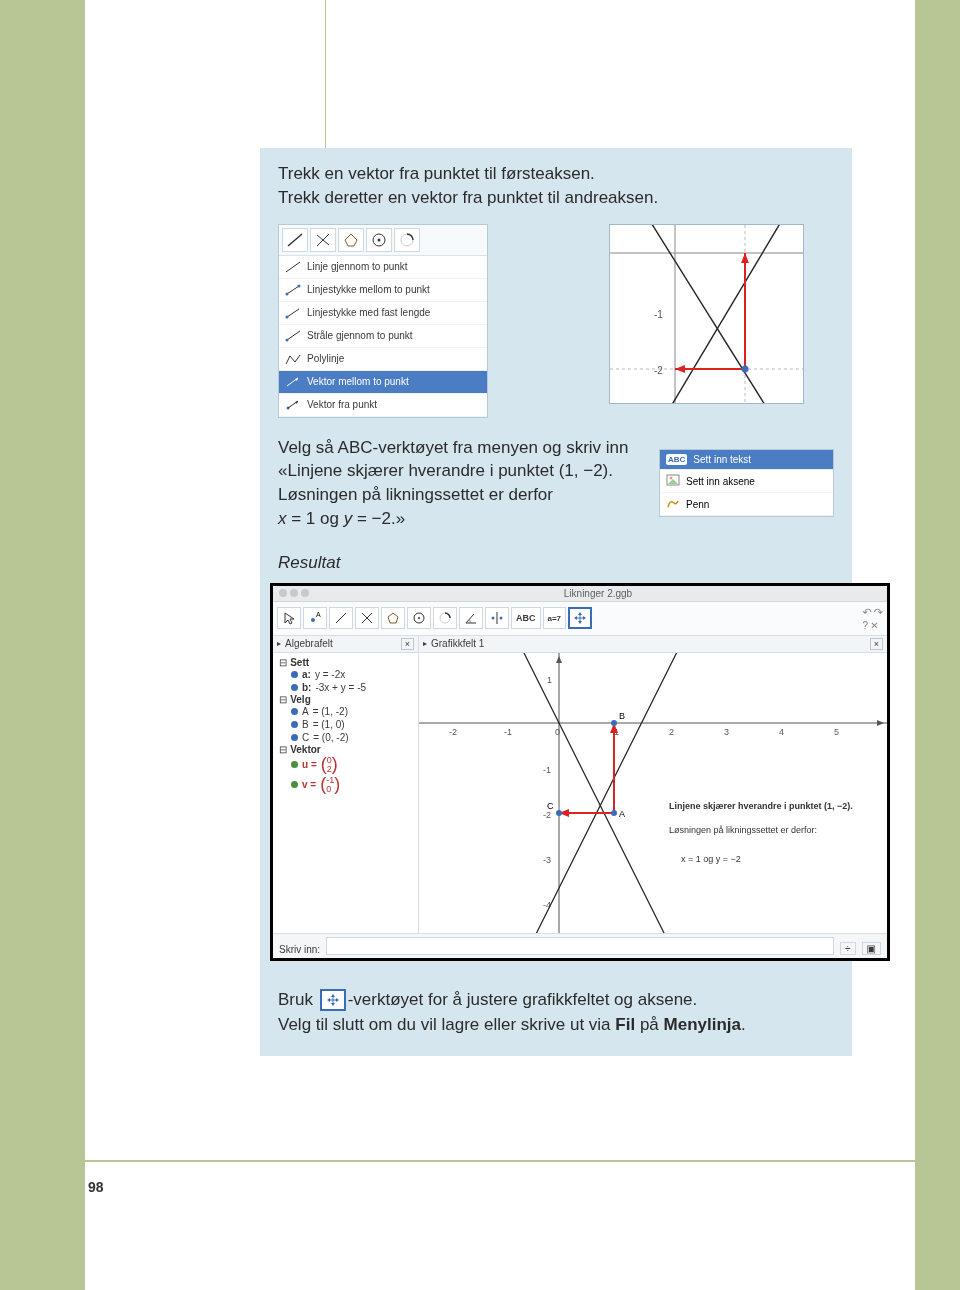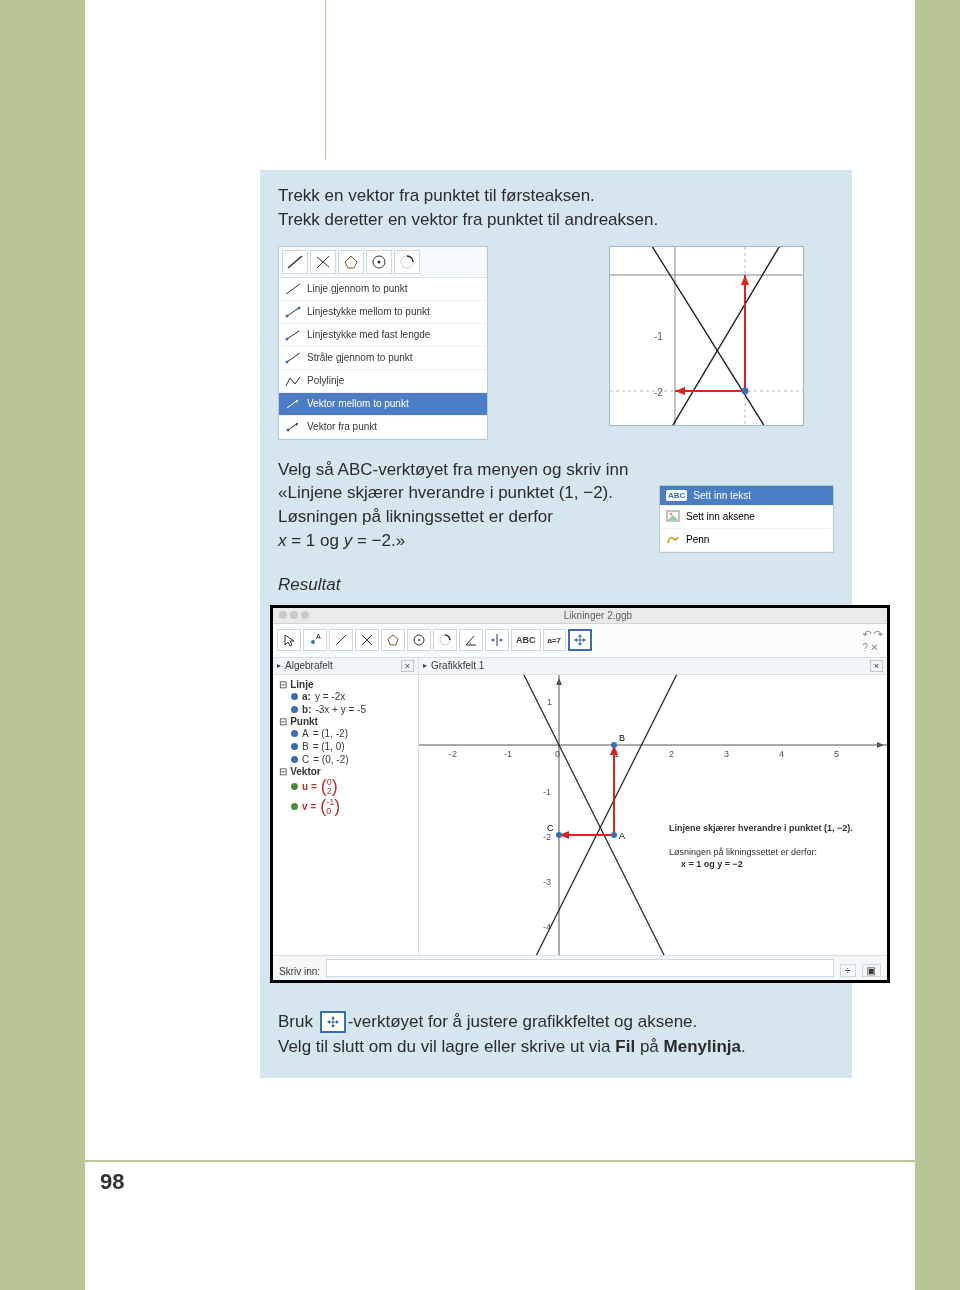--- a/index.html
+++ b/index.html
@@ -1,31 +1,31 @@
 <!DOCTYPE html>
 <html><head>
 <meta charset="utf-8">
 <style>
   * { box-sizing: border-box; margin: 0; padding: 0; }
   body { background: #b8c695; font-family: Arial, Helvetica, sans-serif; width: 960px; height: 1290px; position: relative; }
   .page { position: absolute; left: 85px; top: 0; width: 830px; height: 1290px; background: #fff; }
   .margin-line { position: absolute; left: 240px; top: 0; width: 1px; height: 160px; background: #b8c695; }
   .margin-bottom { position: absolute; left: 85px; top: 1160px; width: 830px; height: 2px; background: #b8c695; }
-  .content-box { position: absolute; left: 260px; top: 148px; width: 592px; background: #d6e6ee; padding: 14px 18px 18px 18px; margin-top: 22px; }
+  .content-box { position: absolute; left: 260px; top: 148px; width: 592px; background: #d6e6ee; padding: 14px 18px 18px 18px; }
   .instr { font-size: 17px; color: #2b2b2b; line-height: 1.4; }
   .row1 { display: flex; margin-top: 14px; justify-content: flex-end; }
   .dropdown { width: 210px; background: #fff; border: 1px solid #b8c9d6; font-size: 10px; color: #3a3a3a; }
   .dd-toolbar { display: flex; gap: 2px; padding: 3px; border-bottom: 1px solid #dbe3ea; background: #f7fafc; }
   .tb-btn { width: 26px; height: 24px; border: 1px solid #cdd8e1; background: #fff; display: flex; align-items: center; justify-content: center; font-size: 12px; }
   .dd-items { }
   .dd-item { display: flex; align-items: center; gap: 6px; padding: 4px 6px; border-bottom: 1px solid #eef2f5; }
   .dd-item.sel { background: #4a7dc4; color: #fff; }
   .dd-icon { width: 16px; height: 14px; display: inline-flex; align-items: center; justify-content: center; }
   .graph1 { width: 195px; height: 180px; background: #fff; border: 1px solid #9fb9c9; margin-left: auto; margin-right: 30px; position: relative; }
-  .row2 { display: flex; margin-top: 18px; align-items: flex-end; gap: 20px; }
+  .row2 { display: flex; margin-top: 18px; align-items: center; gap: 20px; }
   .left-text { flex: 1; font-size: 17px; line-height: 1.4; color: #2b2b2b; }
   .abc-menu { width: 175px; background: #fff; border: 1px solid #b8c9d6; font-size: 10px; }
   .abc-item { display: flex; align-items: center; gap: 6px; padding: 4px 6px; border-bottom: 1px solid #eef2f5; }
   .abc-item.sel { background: #4a7dc4; color: #fff; }
   .resultat-label { margin-top: 22px; font-size: 17px; font-style: italic; color: #2b2b2b; }
   .app { margin-top: 10px; width: 620px; background: #fff; border: 3px solid #000000; font-size: 10px; color: #3a3a3a; margin-left: -8px; }
   .app-title { background: #e8eaec; padding: 2px 6px; display: flex; align-items: center; font-size: 10px; border-bottom: 1px solid #d0d5da; }
   .dots { display: flex; gap: 3px; margin-right: 6px; }
   .dot { width: 8px; height: 8px; border-radius: 50%; background: #c9c9c9; }
   .app-title .title { margin: 0 auto; color: #5f5f5f; }
@@ -49,21 +49,21 @@
   .vec-mat .col { display: inline-flex; flex-direction: column; font-size: 9px; color: #b33; line-height: 1; }
   .grafikk { flex: 1; display: flex; flex-direction: column; }
   .grafikk-canvas { position: relative; height: 280px; background: #fff; }
   .skriv { display: flex; align-items: flex-end; gap: 6px; padding: 3px 6px; background: #f4f6f8; border-top: 1px solid #d8dee4; }
   .skriv input { flex: 1; height: 18px; border: 1px solid #cdd8e1; font-size: 10px; padding: 0 4px; }
   .skriv .updn { border: 1px solid #cdd8e1; padding: 0 4px; font-size: 10px; }
   .graph-annot { position: absolute; font-size: 9px; color: #333; }
   .bottom-text { font-size: 17px; line-height: 1.5; color: #2b2b2b; margin-top: 26px; }
   .bottom-text .icon-inline { display: inline-flex; width: 26px; height: 22px; border: 2px solid #3a6db8; background: #fff; align-items: center; justify-content: center; vertical-align: middle; margin: 0 2px; }
   .side-label { position: absolute; left: 86px; bottom: 135px; font-size: 36px; font-weight: bold; color: #b8c695; transform: rotate(-90deg); transform-origin: left bottom; letter-spacing: 1px; }
-  .page-num { position: absolute; left: 100px; bottom: 95px; font-size: 22px; font-weight: bold; color: #333; }
+  .page-num { position: absolute; left: 88px; bottom: 95px; font-size: 14px; font-weight: bold; color: #333; }
 </style>
 </head>
 <body>
 
 <div class="page">
   <div class="margin-line"></div>
 </div>
 <div class="margin-bottom"></div>
 
 <div class="content-box">
@@ -310,32 +310,32 @@
       </div>
     </div>
     <div class="app-body">
       <div class="algebra">
         <div class="panel-h">
             <span class="tri">▸</span>
             <span>Algebrafelt</span>
             <span class="x">×</span>
           </div>
         <div class="alg-list">
-          <div class="cat">⊟ <span class="cat-label">Linje</span></div>
+          <div class="cat">⊟ <span class="cat-label">Sett</span></div>
           <div class="alg-item">
               <span class="bullet"></span>
               <b>a:</b> 
               <span>y = -2x</span>
             </div>
           <div class="alg-item">
               <span class="bullet"></span>
               <b>b:</b> 
               <span>-3x + y = -5</span>
             </div>
-          <div class="cat">⊟ <span class="cat-label">Punkt</span></div>
+          <div class="cat">⊟ <span class="cat-label">Velg</span></div>
           <div class="alg-item">
               <span class="bullet"></span>
               <span>A</span> 
               <span>= (1, -2)</span>
             </div>
           <div class="alg-item">
               <span class="bullet"></span>
               <span>B</span> 
               <span>= (1, 0)</span>
             </div>
@@ -412,21 +412,21 @@
 
             <circle cx="195" cy="160" r="3" fill="#3a6db8"></circle>
               <text x="200" y="164" font-size="9">A</text>
             <circle cx="195" cy="70" r="3" fill="#3a6db8"></circle>
               <text x="200" y="66" font-size="9">B</text>
             <circle cx="140" cy="160" r="3" fill="#3a6db8"></circle>
               <text x="128" y="156" font-size="9">C</text>
           </svg>
           <div class="graph-annot" style="left:250px;top:148px;font-weight:bold">Linjene skjærer hverandre i punktet (1, −2).</div>
           <div class="graph-annot" style="left:250px;top:172px;font-weight:normal">Løsningen på likningssettet er derfor:</div>
-          <div class="graph-annot" style="left:262px;top:184px;font-weight:bold">x = 1 og y = −2</div>
+          <div class="graph-annot" style="left:262px;top:201px;font-weight:normal">x = 1 og y = −2</div>
         </div>
       </div>
     </div>
     <div class="skriv">
       <span>Skriv inn:</span>
       <input type="text" style="">
       <span class="updn">÷</span>
       <span class="updn">▣</span>
     </div>
   </div>

